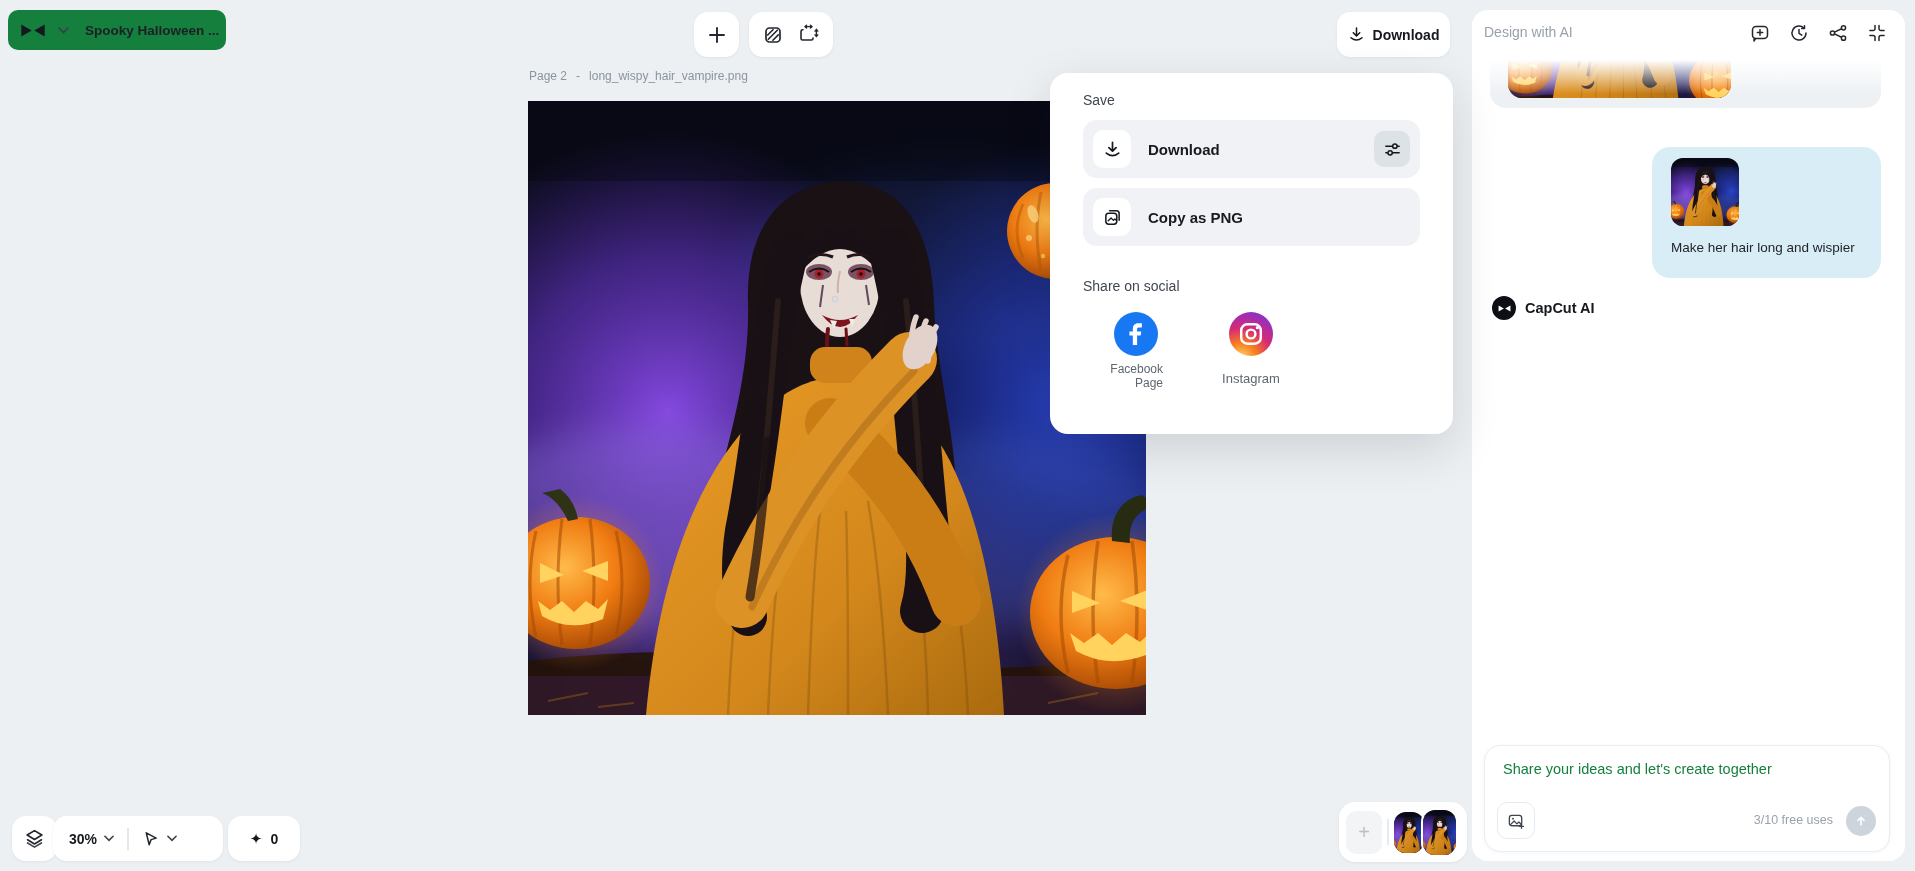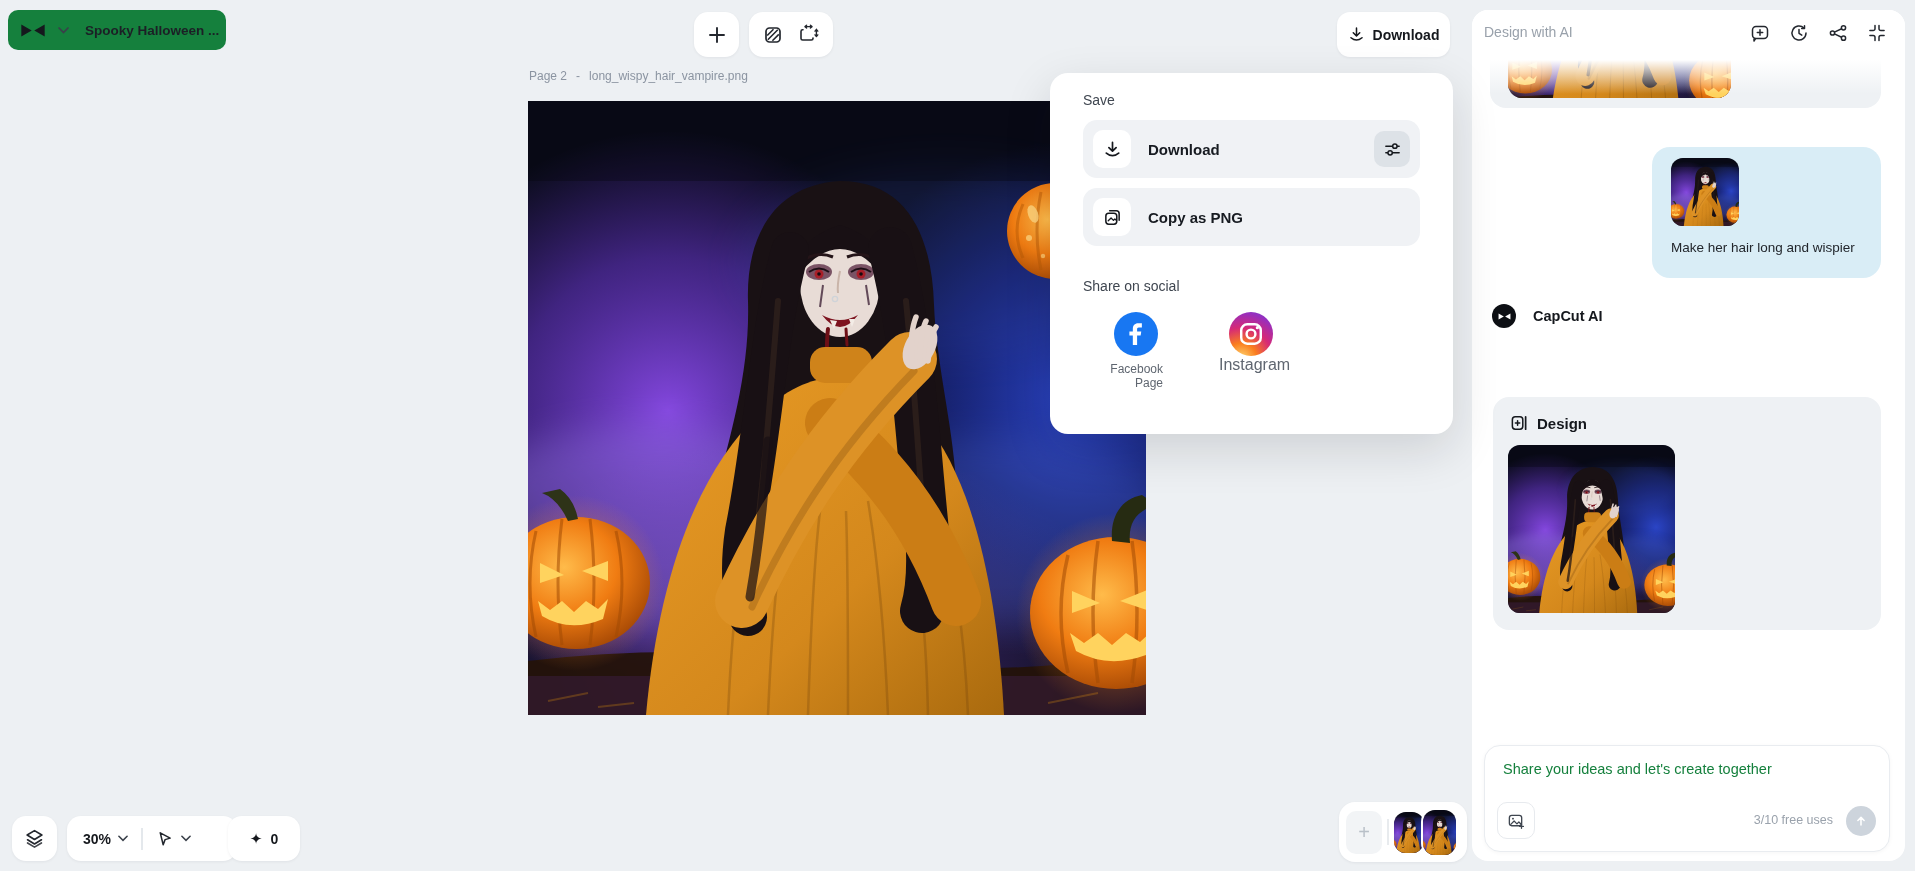--- a/index.html
+++ b/index.html
@@ -288,35 +288,35 @@
 
   <div class="abs" style="left:179px;top:239px;width:44px;text-align:center">
     <span>
       <svg width="44" height="44" viewBox="0 0 36 36">
         <circle cx="18" cy="18" r="18" fill="url(#gIG)"></circle>
         <rect x="10" y="10" width="16" height="16" rx="5" stroke="#fff" stroke-width="2" fill="none"></rect>
         <circle cx="18" cy="18" r="3.6" stroke="#fff" stroke-width="2" fill="none"></circle>
         <circle cx="23.2" cy="12.8" r="1.3" fill="#fff"></circle>
       </svg>
     </span>
-    <div style="margin-top:2px;font-size:16px;line-height:14px;color:#5f6670;width:64px;margin-left:-10px">Instagram</div>
+    <div style="margin-top:16px;font-size:13px;line-height:14px;color:#5f6670;width:64px;margin-left:-10px">Instagram</div>
   </div>
 </div>
 
 <div class="abs btn" style="left:12px;top:816px;width:45px;height:45px">
   <span>
     <svg width="21" height="21" viewBox="0 0 20 20">
       <path d="M10 2.5 17 6.7 10 10.9 3 6.7Z" stroke="#23272e" stroke-width="1.6" fill="none" stroke-linejoin="round"></path>
       <path d="M3.4 11.2 10 15.2l6.6-4" stroke="#23272e" stroke-width="1.6" fill="none" stroke-linecap="round" stroke-linejoin="round"></path>
       <path d="M3.4 14.2 10 18.2l6.6-4" stroke="#23272e" stroke-width="1.6" fill="none" stroke-linecap="round" stroke-linejoin="round" opacity=".85"></path>
     </svg>
   </span>
 </div>
 
-<div class="abs pill flex" style="left:67px;top:816px;width:170px;height:45px;padding:12px 16px;box-sizing:border-box">
+<div class="abs pill flex" style="left:53px;top:816px;width:170px;height:45px;padding:12px 16px;box-sizing:border-box">
   <span class="flex" style="gap:7px">
     <span style="font-size:14px;font-weight:700">30%</span>
     <span>
       <svg width="10" height="7" viewBox="0 0 11 7">
           <path d="M1 1l4.5 4.5L10 1" stroke="#3a404a" stroke-width="1.7" fill="none" stroke-linecap="round"></path>
         </svg>
     </span>
   </span>
   <span style="width:1.5px;height:22px;background:#e4e8ec;margin:0 13px"></span>
   <span class="flex" style="gap:8px">
@@ -399,48 +399,31 @@
 
   <div class="abs" style="left:180px;top:137px;width:229px;height:131px;background:#d9edf6;border-radius:18px">
     <div class="abs thumb" style="left:19px;top:11px;width:68px;height:68px">
       <svg viewBox="0 0 618 614" preserveAspectRatio="xMidYMid slice">
           <use href="#scene"></use>
         </svg>
     </div>
     <div class="abs" style="left:19px;top:93px;width:200px;font-size:13.5px;color:#22262c">Make her hair long and wispier</div>
   </div>
 
-  <div class="abs flex" style="left:20px;top:294px;gap:17px">
+  <div class="abs flex" style="left:20px;top:286px;gap:9px">
     <span class="icon" style="width:24px;height:24px;background:#0d0f14;border-radius:50%">
       <svg width="13" height="9" viewBox="0 0 24 16">
         <path d="M1 2.4 L10.8 8 L1 13.6 Z" fill="#fff"></path>
         <path d="M23 2.4 L13.2 8 L23 13.6 Z" fill="#fff"></path>
       </svg>
     </span>
     <span style="font-size:14.5px;font-weight:700">CapCut AI</span>
   </div>
 
 
-  <div class="abs" style="left:21px;top:387px;width:388px;height:233px;background:#eef1f4;border-radius:16px">
-    <div class="abs flex" style="left:17px;top:17px;gap:9px">
-      <span class="icon">
-        <svg width="18" height="18" viewBox="0 0 19 19">
-          <rect x="2.5" y="3" width="11" height="13" rx="3" stroke="#15181d" stroke-width="1.6" fill="none"></rect>
-          <path d="M8 7.2v4.6M5.7 9.5h4.6" stroke="#15181d" stroke-width="1.6" stroke-linecap="round"></path>
-          <path d="M16.5 3v13" stroke="#15181d" stroke-width="1.8" stroke-linecap="round"></path>
-        </svg>
-      </span>
-      <span style="font-size:15px;font-weight:700">Design</span>
-    </div>
-    <div class="abs thumb" style="left:15px;top:48px;width:167px;height:168px">
-      <svg viewBox="0 0 618 614" preserveAspectRatio="xMidYMid slice">
-          <use href="#scene"></use>
-        </svg>
-    </div>
-  </div>
 
   <div class="abs" style="left:12px;top:735px;width:406px;height:107px;background:#fff;border:1px solid #e9ecf0;border-radius:16px;box-sizing:border-box;box-shadow:0 1px 4px rgba(20,25,35,.04)">
     <div class="abs" style="left:18px;top:15px;font-size:14.5px;color:#15803d">Share your ideas and let's create together</div>
     <div class="abs icon" style="left:12px;top:56px;width:38px;height:37px;border:1px solid #e7eaee;border-radius:10px;background:#fff;box-sizing:border-box">
       <svg width="18" height="18" viewBox="0 0 19 19">
         <rect x="2.5" y="3.5" width="13" height="11" rx="2.5" stroke="#3f4650" stroke-width="1.4" fill="none"></rect>
         <circle cx="6.3" cy="7" r="1" fill="#3f4650"></circle>
         <path d="M4 13l3.5-3.5 3 3 2-2 3 3" stroke="#3f4650" stroke-width="1.3" fill="none" stroke-linecap="round" stroke-linejoin="round"></path>
         <path d="M15.3 13.2v4M13.3 15.2h4" stroke="#3f4650" stroke-width="1.4" stroke-linecap="round"></path>
       </svg>

